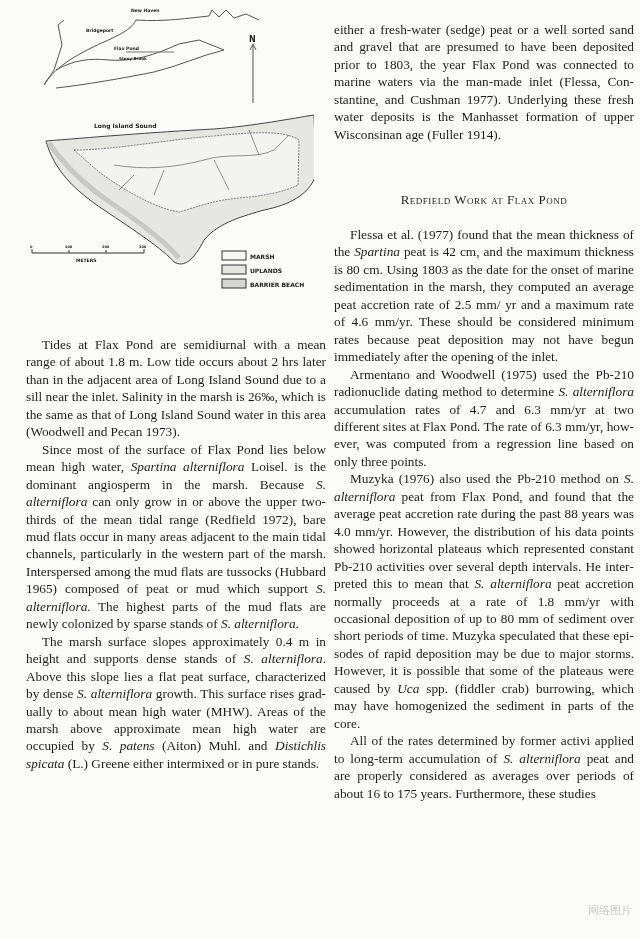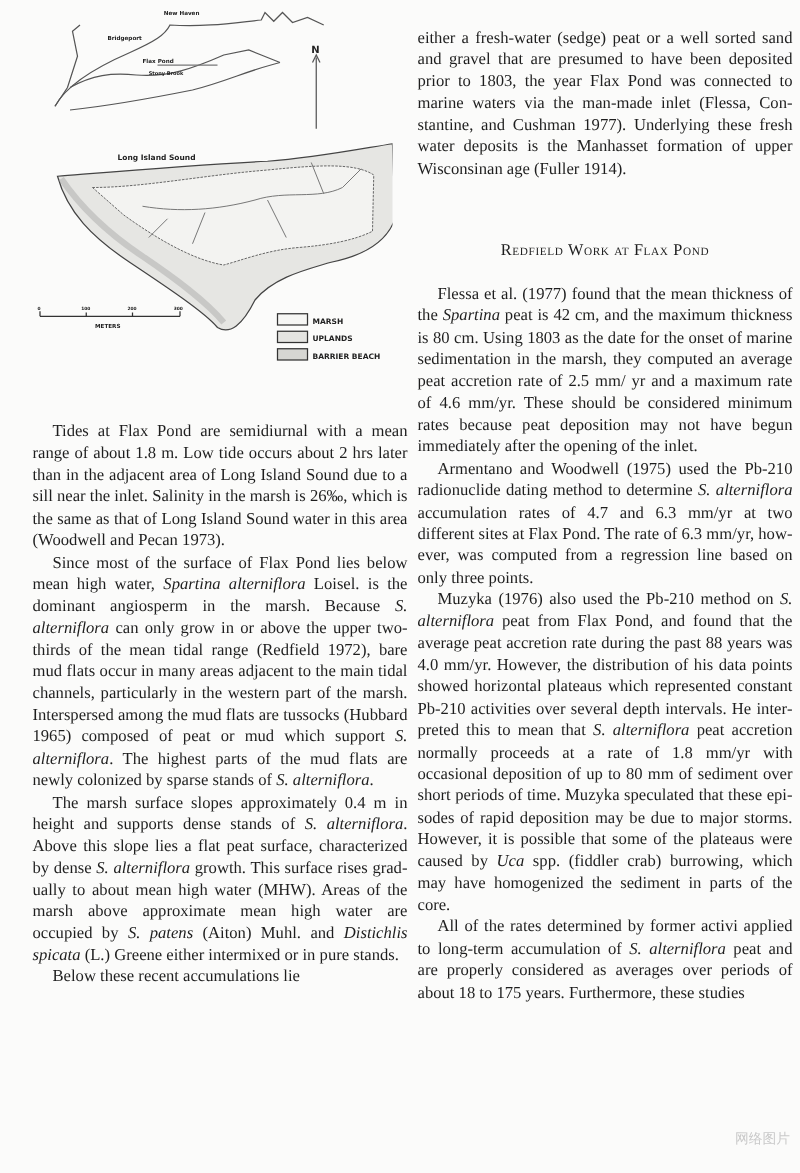--- a/index.html
+++ b/index.html
@@ -75,30 +75,29 @@
       <text class="maplabel" x="236" y="259" font-size="6">MARSH</text>
       <text class="maplabel" x="236" y="273" font-size="6">UPLANDS</text>
       <text class="maplabel" x="236" y="287" font-size="6">BARRIER BEACH</text>
     </svg>
   </div>
 
   <div class="left-text">
     <p class="para">Tides at Flax Pond are semidiurnal with a mean range of about 1.8 m. Low tide occurs about 2 hrs later than in the adjacent area of Long Island Sound due to a sill near the inlet. Salinity in the marsh is 26‰, which is the same as that of Long Island Sound water in this area (Woodwell and Pecan 1973).</p>
     <p class="para"><span>Since most of the surface of Flax Pond lies below mean high water, </span><i>Spartina alter­niflora</i><span> Loisel. is the dominant angiosperm in the marsh. Because </span><i>S. alterniflora</i><span> can only grow in or above the upper two-thirds of the mean tidal range (Redfield 1972), bare mud flats occur in many areas adjacent to the main tidal channels, particularly in the western part of the marsh. Interspersed among the mud flats are tussocks (Hubbard 1965) composed of peat or mud which support </span><i>S. alterniflora</i><span>. The highest parts of the mud flats are newly colonized by sparse stands of </span><i>S. alterniflora</i><span>.</span></p>
     <p class="para"><span>The marsh surface slopes approximately 0.4 m in height and supports dense stands of </span><i>S. alterniflora</i><span>. Above this slope lies a flat peat surface, characterized by dense </span><i>S. alterniflora</i><span> growth. This surface rises grad­ually to about mean high water (MHW). Areas of the marsh above approximate mean high water are occupied by </span><i>S. patens</i><span> (Aiton) Muhl. and </span><i>Distichlis spicata</i><span> (L.) Greene either intermixed or in pure stands.</span></p>
-    <p class="para">Below these recent accumulations lie</p>
   </div>
 </div>
 
 <div class="col col-right">
   <div class="right-top">
     <p class="para noindent">either a fresh-water (sedge) peat or a well sorted sand and gravel that are presumed to have been deposited prior to 1803, the year Flax Pond was connected to marine waters via the man-made inlet (Flessa, Con­stantine, and Cushman 1977). Underlying these fresh water deposits is the Manhasset formation of upper Wisconsinan age (Fuller 1914).</p>
   </div>
   <div class="heading">Redfield Work at Flax Pond</div>
   <div class="right-body">
     <p class="para"><span>Flessa et al. (1977) found that the mean thickness of the </span><i>Spartina</i><span> peat is 42 cm, and the maximum thickness is 80 cm. Using 1803 as the date for the onset of marine sedimentation in the marsh, they computed an average peat accretion rate of 2.5 mm/ yr and a maximum rate of 4.6 mm/yr. These should be considered minimum rates be­cause peat deposition may not have begun immediately after the opening of the inlet.</span></p>
     <p class="para"><span>Armentano and Woodwell (1975) used the Pb-210 radionuclide dating method to determine </span><i>S. alterniflora</i><span> accumulation rates of 4.7 and 6.3 mm/yr at two different sites at Flax Pond. The rate of 6.3 mm/yr, how­ever, was computed from a regression line based on only three points.</span></p>
     <p class="para"><span>Muzyka (1976) also used the Pb-210 method on </span><i>S. alterniflora</i><span> peat from Flax Pond, and found that the average peat ac­cretion rate during the past 88 years was 4.0 mm/yr. However, the distribution of his data points showed horizontal plateaus which represented constant Pb-210 activi­ties over several depth intervals. He inter­preted this to mean that </span><i>S. alterniflora</i><span> peat accretion normally proceeds at a rate of 1.8 mm/yr with occasional deposition of up to 80 mm of sediment over short periods of time. Muzyka speculated that these epi­sodes of rapid deposition may be due to major storms. However, it is possible that some of the plateaus were caused by </span><i>Uca</i><span> spp. (fiddler crab) burrowing, which may have homogenized the sediment in parts of the core.</span></p>
-    <p class="para"><span>All of the rates determined by former activi applied to long-term accumulation of </span><i>S. alterniflora</i><span> peat and are properly con­sidered as averages over periods of about 18 to 175 years. Furthermore, these studies</span></p>
+    <p class="para"><span>All of the rates determined by former activi applied to long-term accumulation of </span><i>S. alterniflora</i><span> peat and are properly con­sidered as averages over periods of about 16 to 175 years. Furthermore, these studies</span></p>
   </div>
 </div>
 
 <div class="watermark">网络图片</div>
 
 </body></html>

